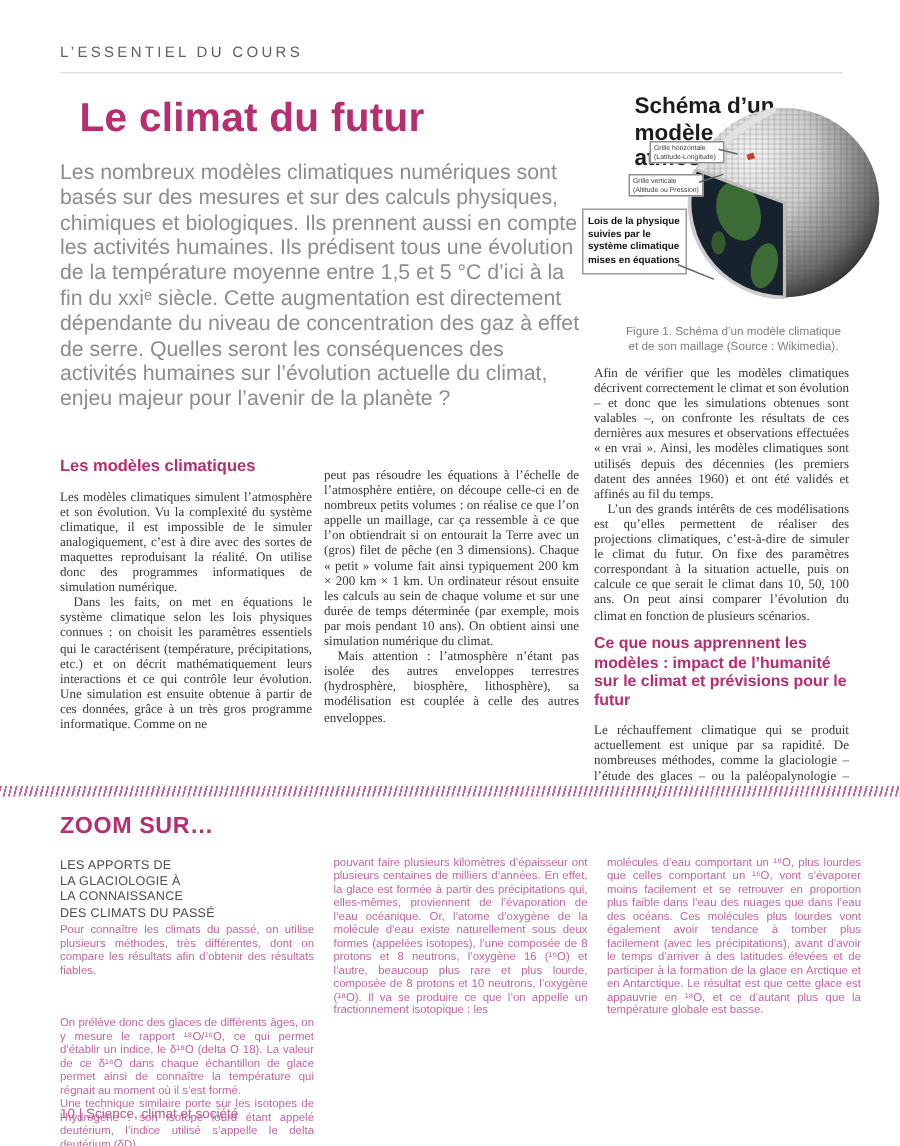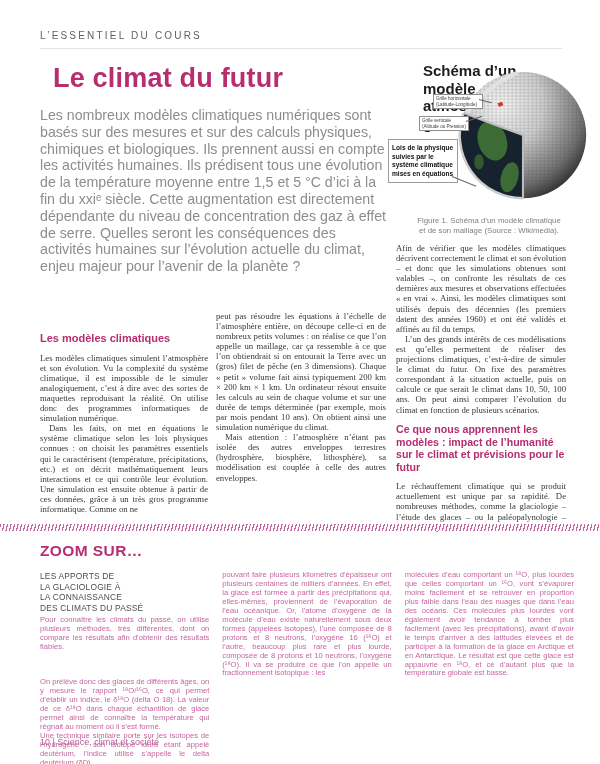--- a/index.html
+++ b/index.html
@@ -31,21 +31,21 @@
   .l2{left:80px;top:63px;width:17px;transform:rotate(-18deg);}
   .l3{left:66px;top:118px;width:26px;transform:rotate(22deg);}
   .fig-caption{position:absolute;left:0;top:158px;width:206px;text-align:center;
                font-size:7.8px;line-height:1.3;color:#7f7f7f;white-space:pre-line;}
 
   
   .col{position:absolute;font-family:"Liberation Serif",serif;font-size:8.7px;
        line-height:10.1px;color:#383838;text-align:justify;}
   .col p{margin:0;}
   .col p.ind{text-indent:9px;}
-  .col1{left:40px;top:305px;width:168px;margin-top:27px;}
+  .col1{left:40px;top:305px;width:168px;}
   .col2{left:216px;top:311px;width:170px;}
   .col3{left:396px;top:243px;width:170px;}
   .subhead{font-family:"Liberation Sans",sans-serif;font-size:11px;font-weight:700;
            color:#b62d70;margin:0 0 8px 0;line-height:1.15;}
   .subhead2{font-family:"Liberation Sans",sans-serif;font-size:10.6px;font-weight:700;
             color:#b62d70;margin:8px 0 7px 0;line-height:1.22;text-align:left;}
 
   
   .divider{position:absolute;left:0;top:524px;width:600px;height:7px;
            background:repeating-linear-gradient(105deg,#c4679c 0,#c4679c 1.2px,#ffffff 1.2px,#ffffff 3.4px);}

